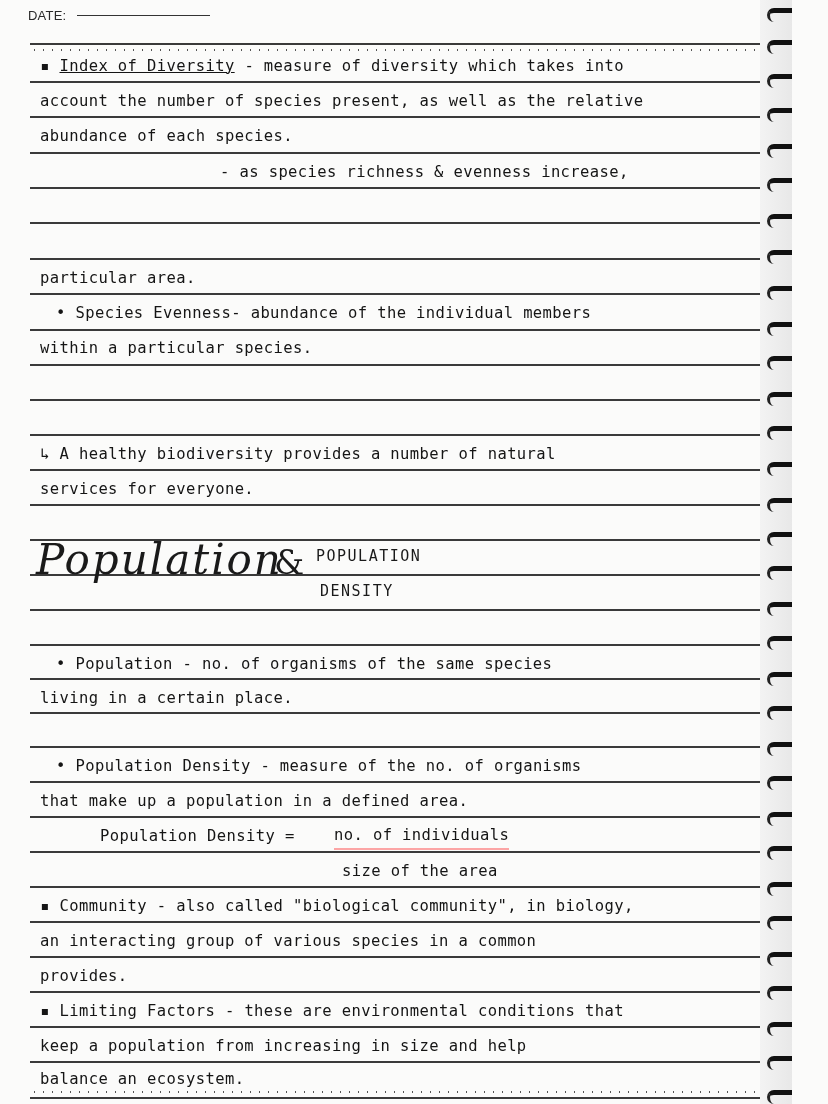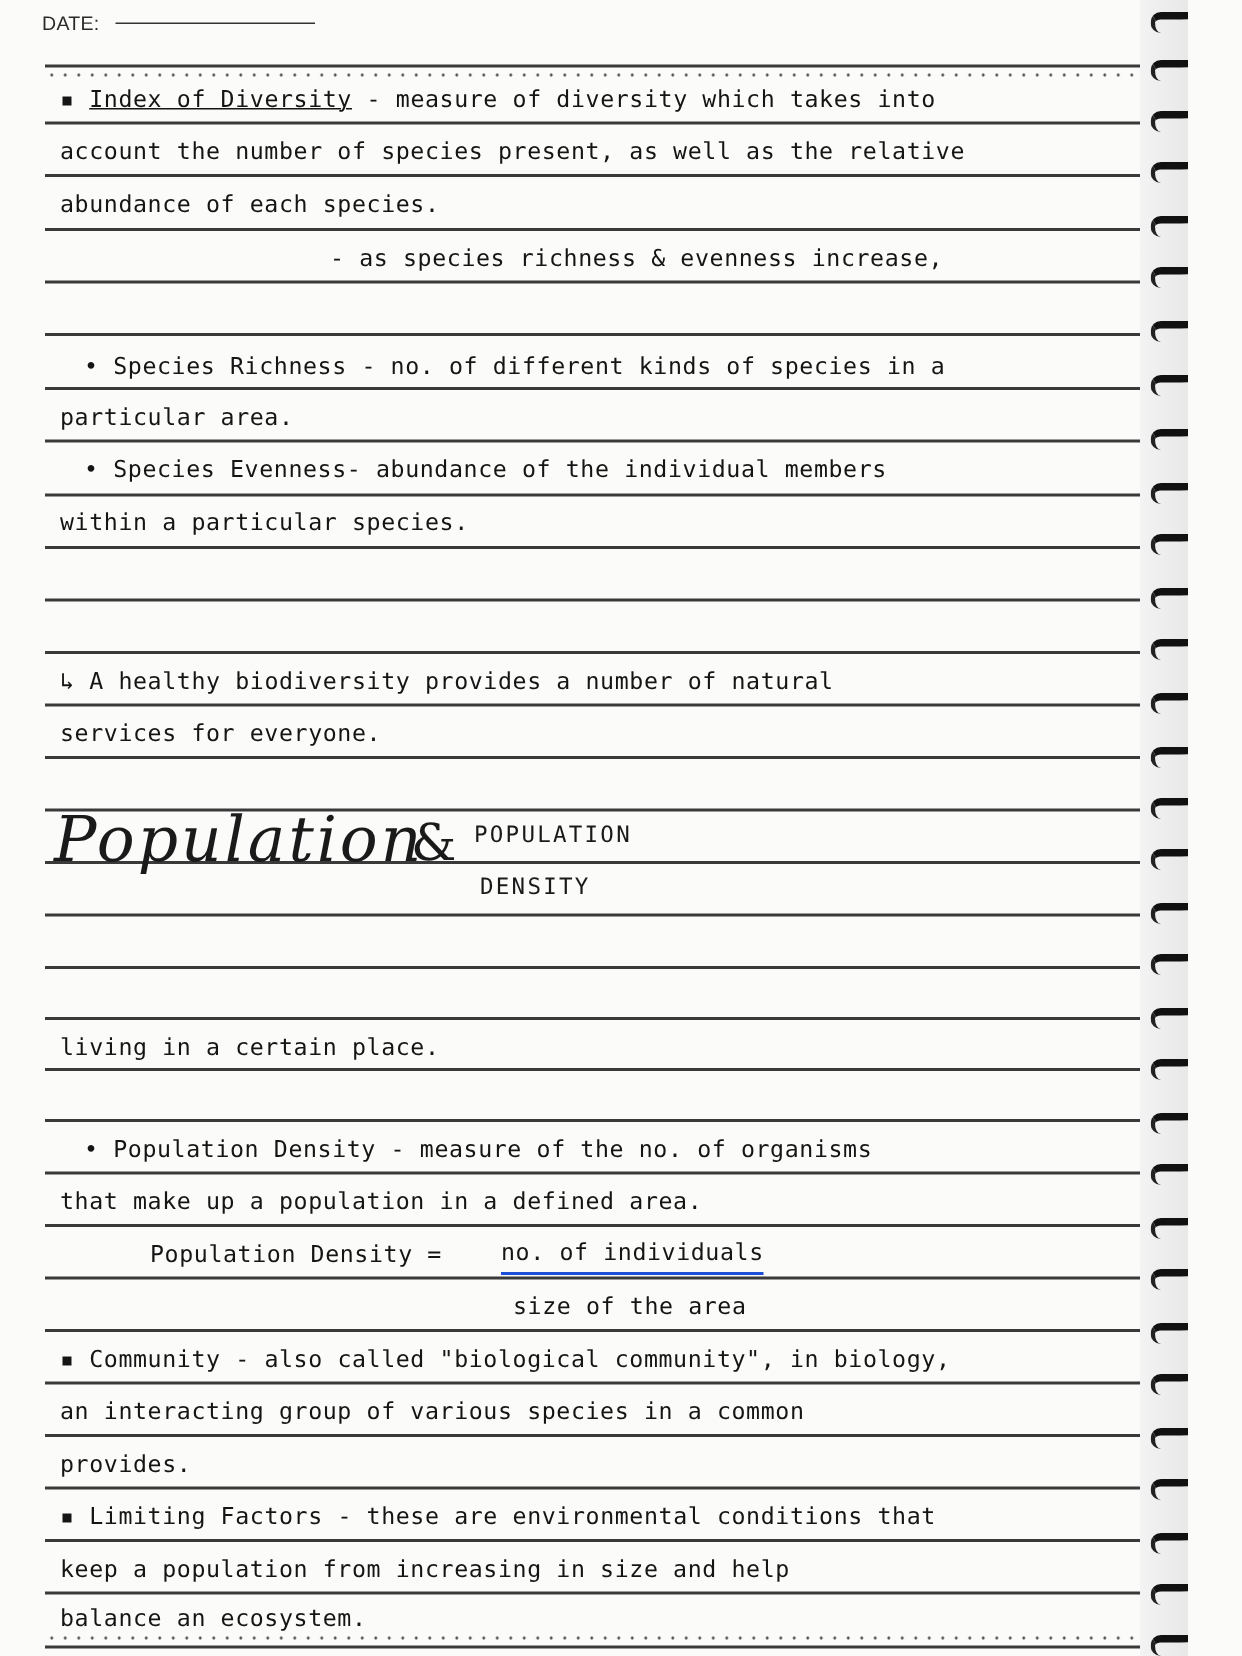--- a/index.html
+++ b/index.html
@@ -82,52 +82,52 @@
   <div class="rule" style="top:1097px"></div>
 
   <div class="ln" style="top:85px">account the number of species present, as well as the relative</div>
   <div class="ln" style="top:50px">
     <span>▪</span>
     <span class="u">Index of Diversity</span><span> - measure of diversity which takes into</span>
   </div>
   <div class="ln" style="top:120px">abundance of each species.</div>
   <div class="ln" style="top:156px; left:220px">- as species richness &amp; evenness increase,</div>
 
-  <div class="ln" style="top:228px; left:56px">
-    <span>•</span>
-    <span>Species Richness</span><span> - no. of different kinds of species in a</span>
-  </div>
   <div class="ln" style="top:262px">particular area.</div>
 
   <div class="ln" style="top:297px; left:56px">
     <span>•</span>
     <span>Species Evenness</span><span>- abundance of the individual members</span>
   </div>
   <div class="ln" style="top:332px">within a particular species.</div>
 
   <div class="ln" style="top:473px">services for everyone.</div>
   <div class="ln" style="top:438px">
     <span>↳</span>
     <span>A healthy biodiversity provides a number of natural</span>
   </div>
 
   <div class="title-script">Population</div>
   <div class="amp">&amp;</div>
   <div class="caps" style="left:316px; top:547px">POPULATION</div>
   <div class="caps" style="left:320px; top:582px">DENSITY</div>
 
+  <div class="ln" style="top:648px; left:56px">
+    <span>•</span>
+    <span>Population</span><span> - no. of organisms of the same species</span>
+  </div>
   <div class="ln" style="top:682px">living in a certain place.</div>
 
   <div class="ln" style="top:750px; left:56px">
     <span>•</span>
     <span>Population Density</span><span> - measure of the no. of organisms</span>
   </div>
   <div class="ln" style="top:785px">that make up a population in a defined area.</div>
   <div class="ln" style="top:820px; left:100px">Population Density =</div>
-  <div class="ln" style="top:820px; left:334px; border-bottom:2px solid #1d4ed8; height:28px; line-height:30px">no. of individuals</div>
+  <div class="ln" style="top:820px; left:334px; border-bottom:2px solid #fca5a5; height:28px; line-height:30px">no. of individuals</div>
   <div class="ln" style="top:855px; left:342px">size of the area</div>
 
   <div class="ln" style="top:890px">
     <span>▪</span>
     <span>Community</span><span> - also called "biological community", in biology,</span>
   </div>
   <div class="ln" style="top:925px">an interacting group of various species in a common</div>
   <div class="ln" style="top:960px">provides.</div>
 
   <div class="ln" style="top:995px">

